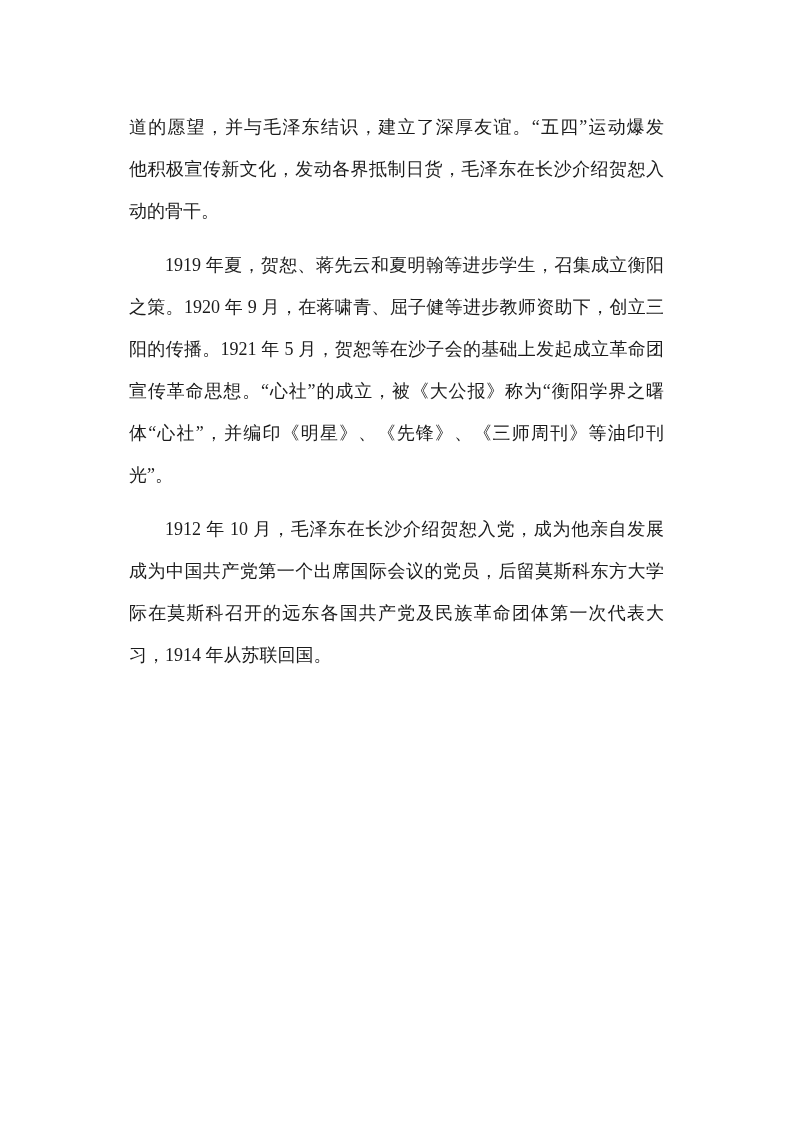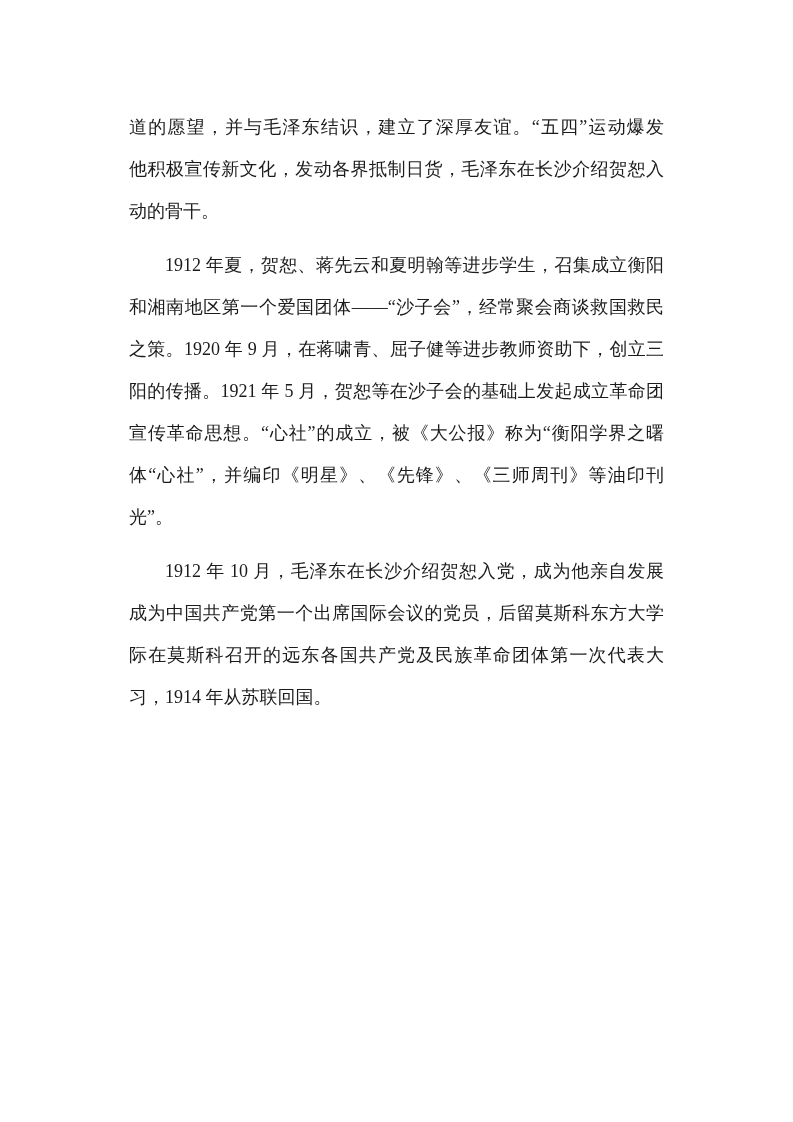--- a/index.html
+++ b/index.html
@@ -48,22 +48,21 @@
 <div class="page">
   <div class="textblock">
 
     <div class="para">
       <div class="line">道的愿望，并与毛泽东结识，建立了深厚友谊。“五四”运动爆发后，</div>
       <div class="line">他积极宣传新文化，发动各界抵制日货，毛泽东在长沙介绍贺恕入党</div>
       <div class="line para-end">动的骨干。</div>
     </div>
 
     <div class="para">
-      <div class="line indent">1912 年夏，贺恕、蒋先云和夏明翰等进步学生，召集成立衡阳</div>
-      <div class="line">和湘南地区第一个爱国团体——“沙子会”，经常聚会商谈救国救民</div>
+      <div class="line indent">1919 年夏，贺恕、蒋先云和夏明翰等进步学生，召集成立衡阳</div>
       <div class="line">之策。1920 年 9 月，在蒋啸青、屈子健等进步教师资助下，创立三</div>
       <div class="line">阳的传播。1921 年 5 月，贺恕等在沙子会的基础上发起成立革命团</div>
       <div class="line">宣传革命思想。“心社”的成立，被《大公报》称为“衡阳学界之曙</div>
       <div class="line">体“心社”，并编印《明星》、《先锋》、《三师周刊》等油印刊物，</div>
       <div class="line para-end">光”。</div>
     </div>
 
     <div class="para">
       <div class="line indent">1912 年 10 月，毛泽东在长沙介绍贺恕入党，成为他亲自发展的</div>
       <div class="line">成为中国共产党第一个出席国际会议的党员，后留莫斯科东方大学学</div>

